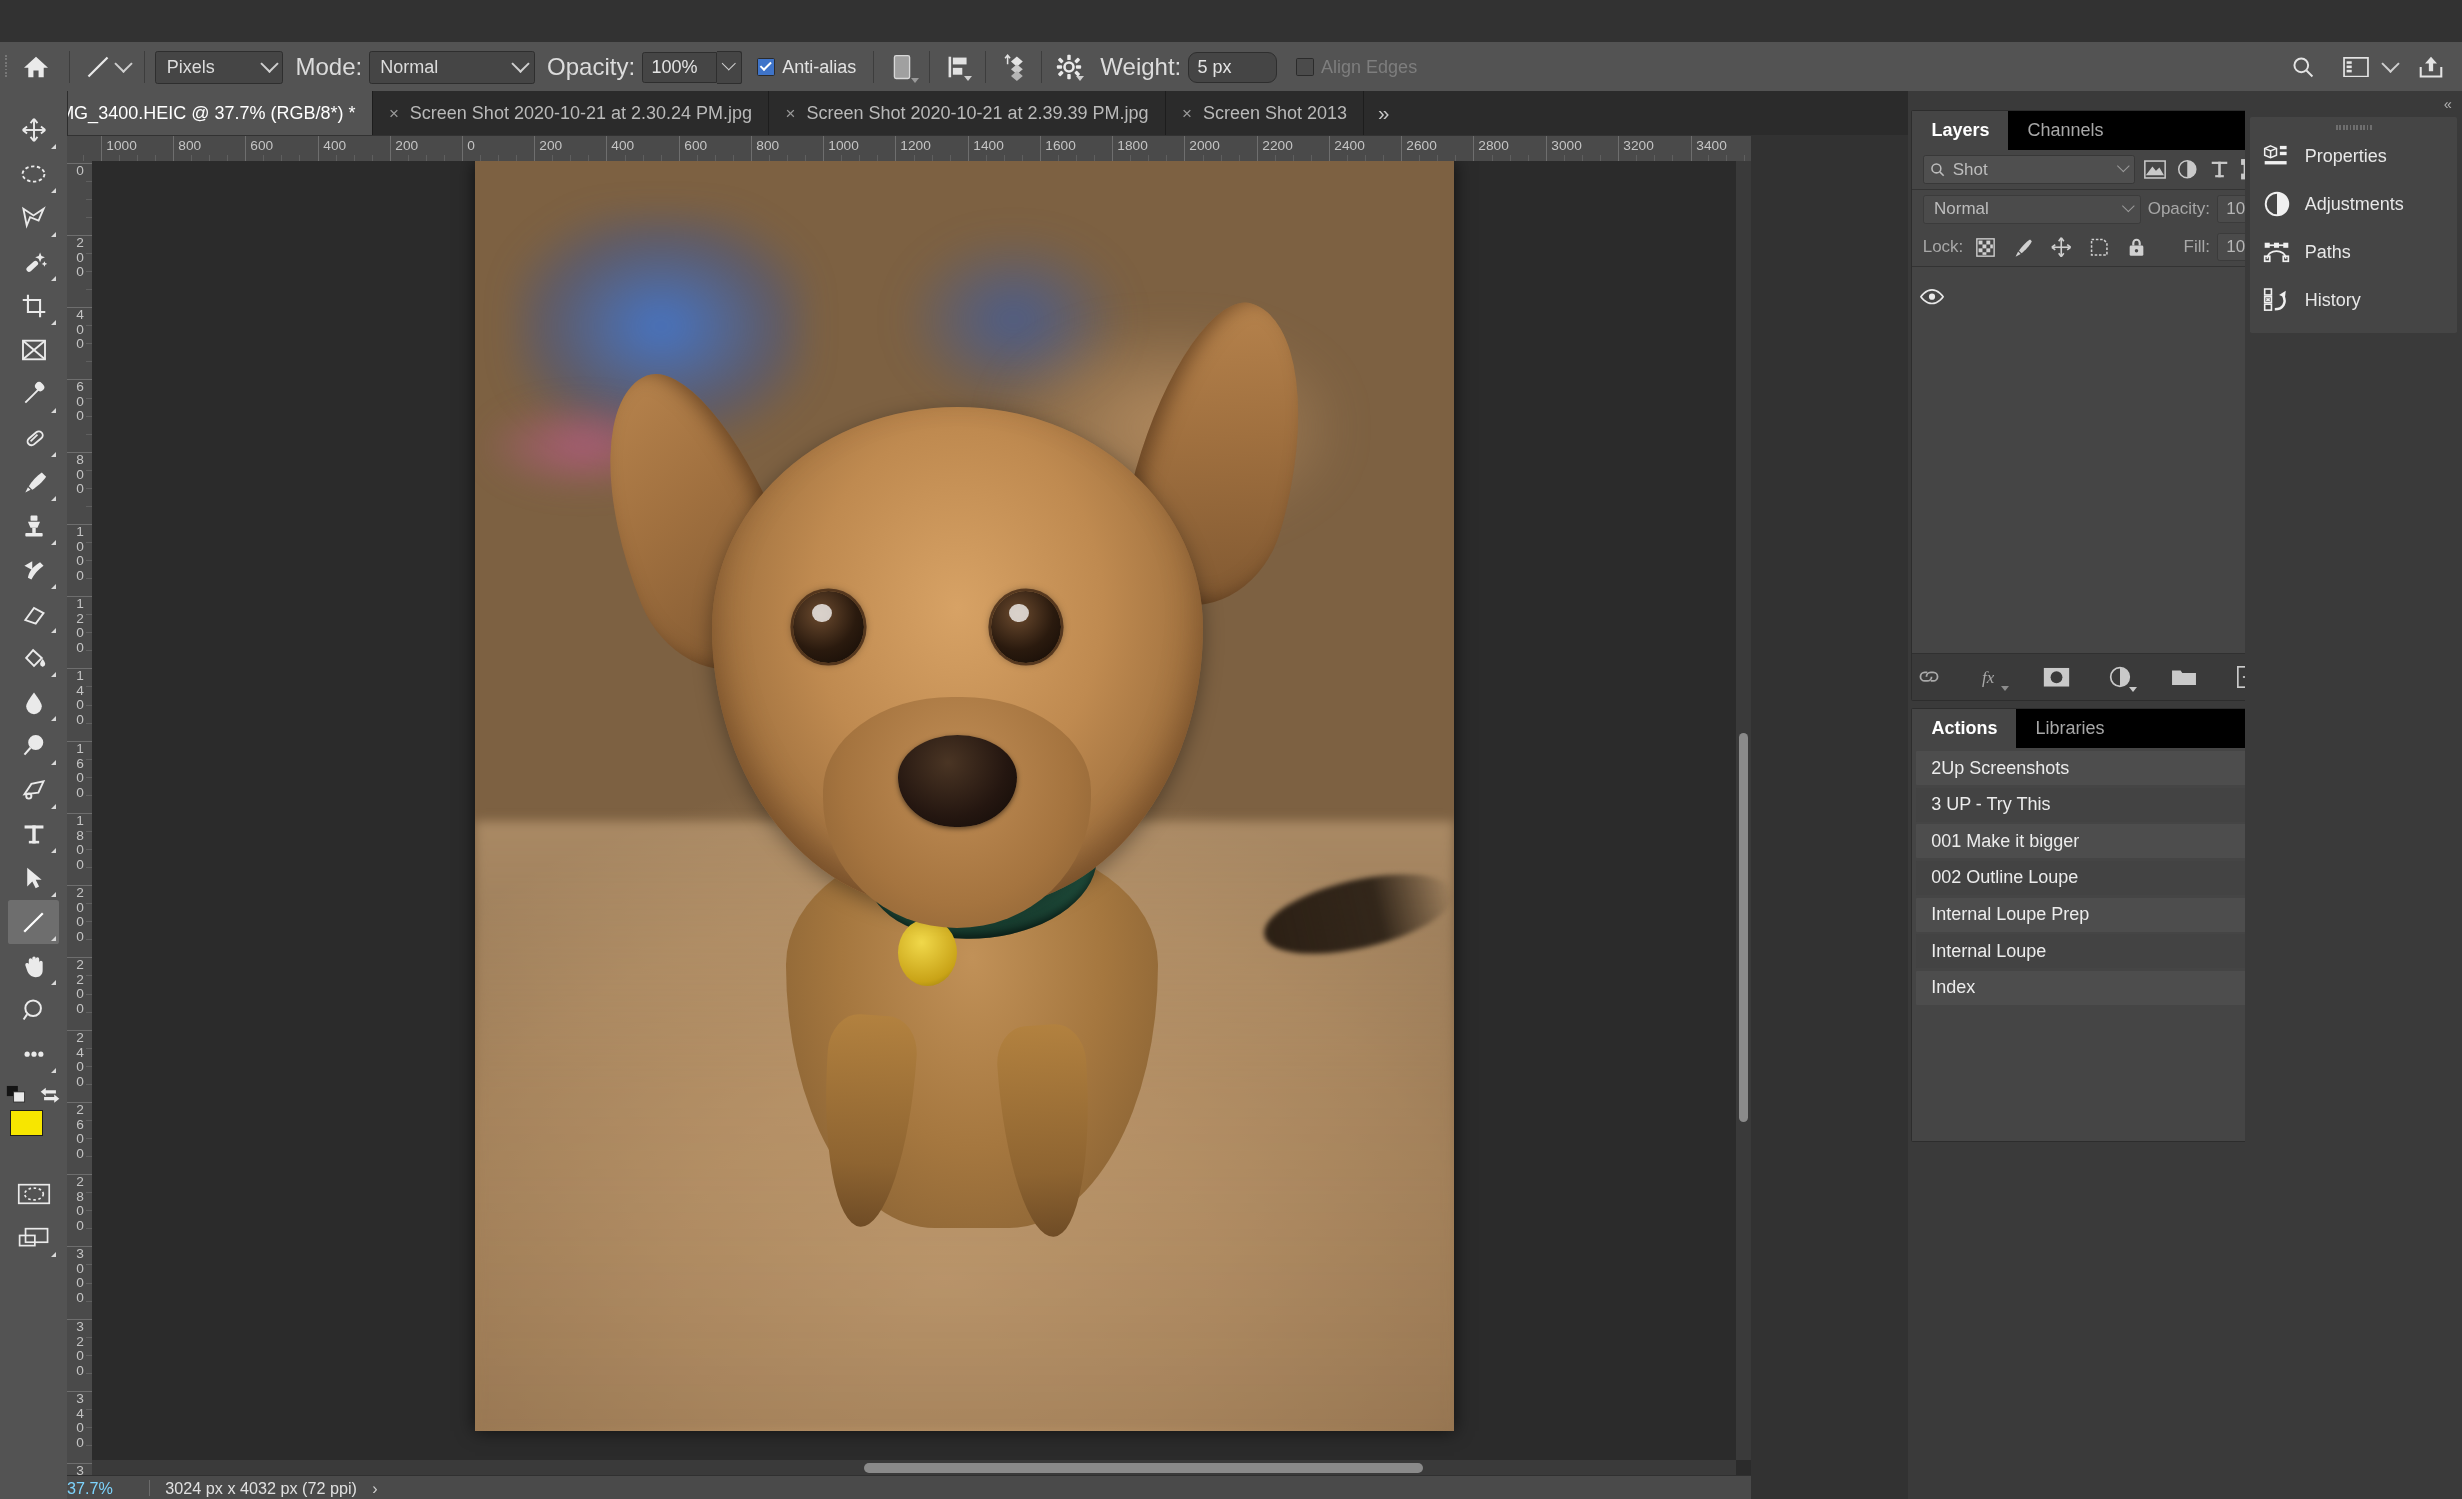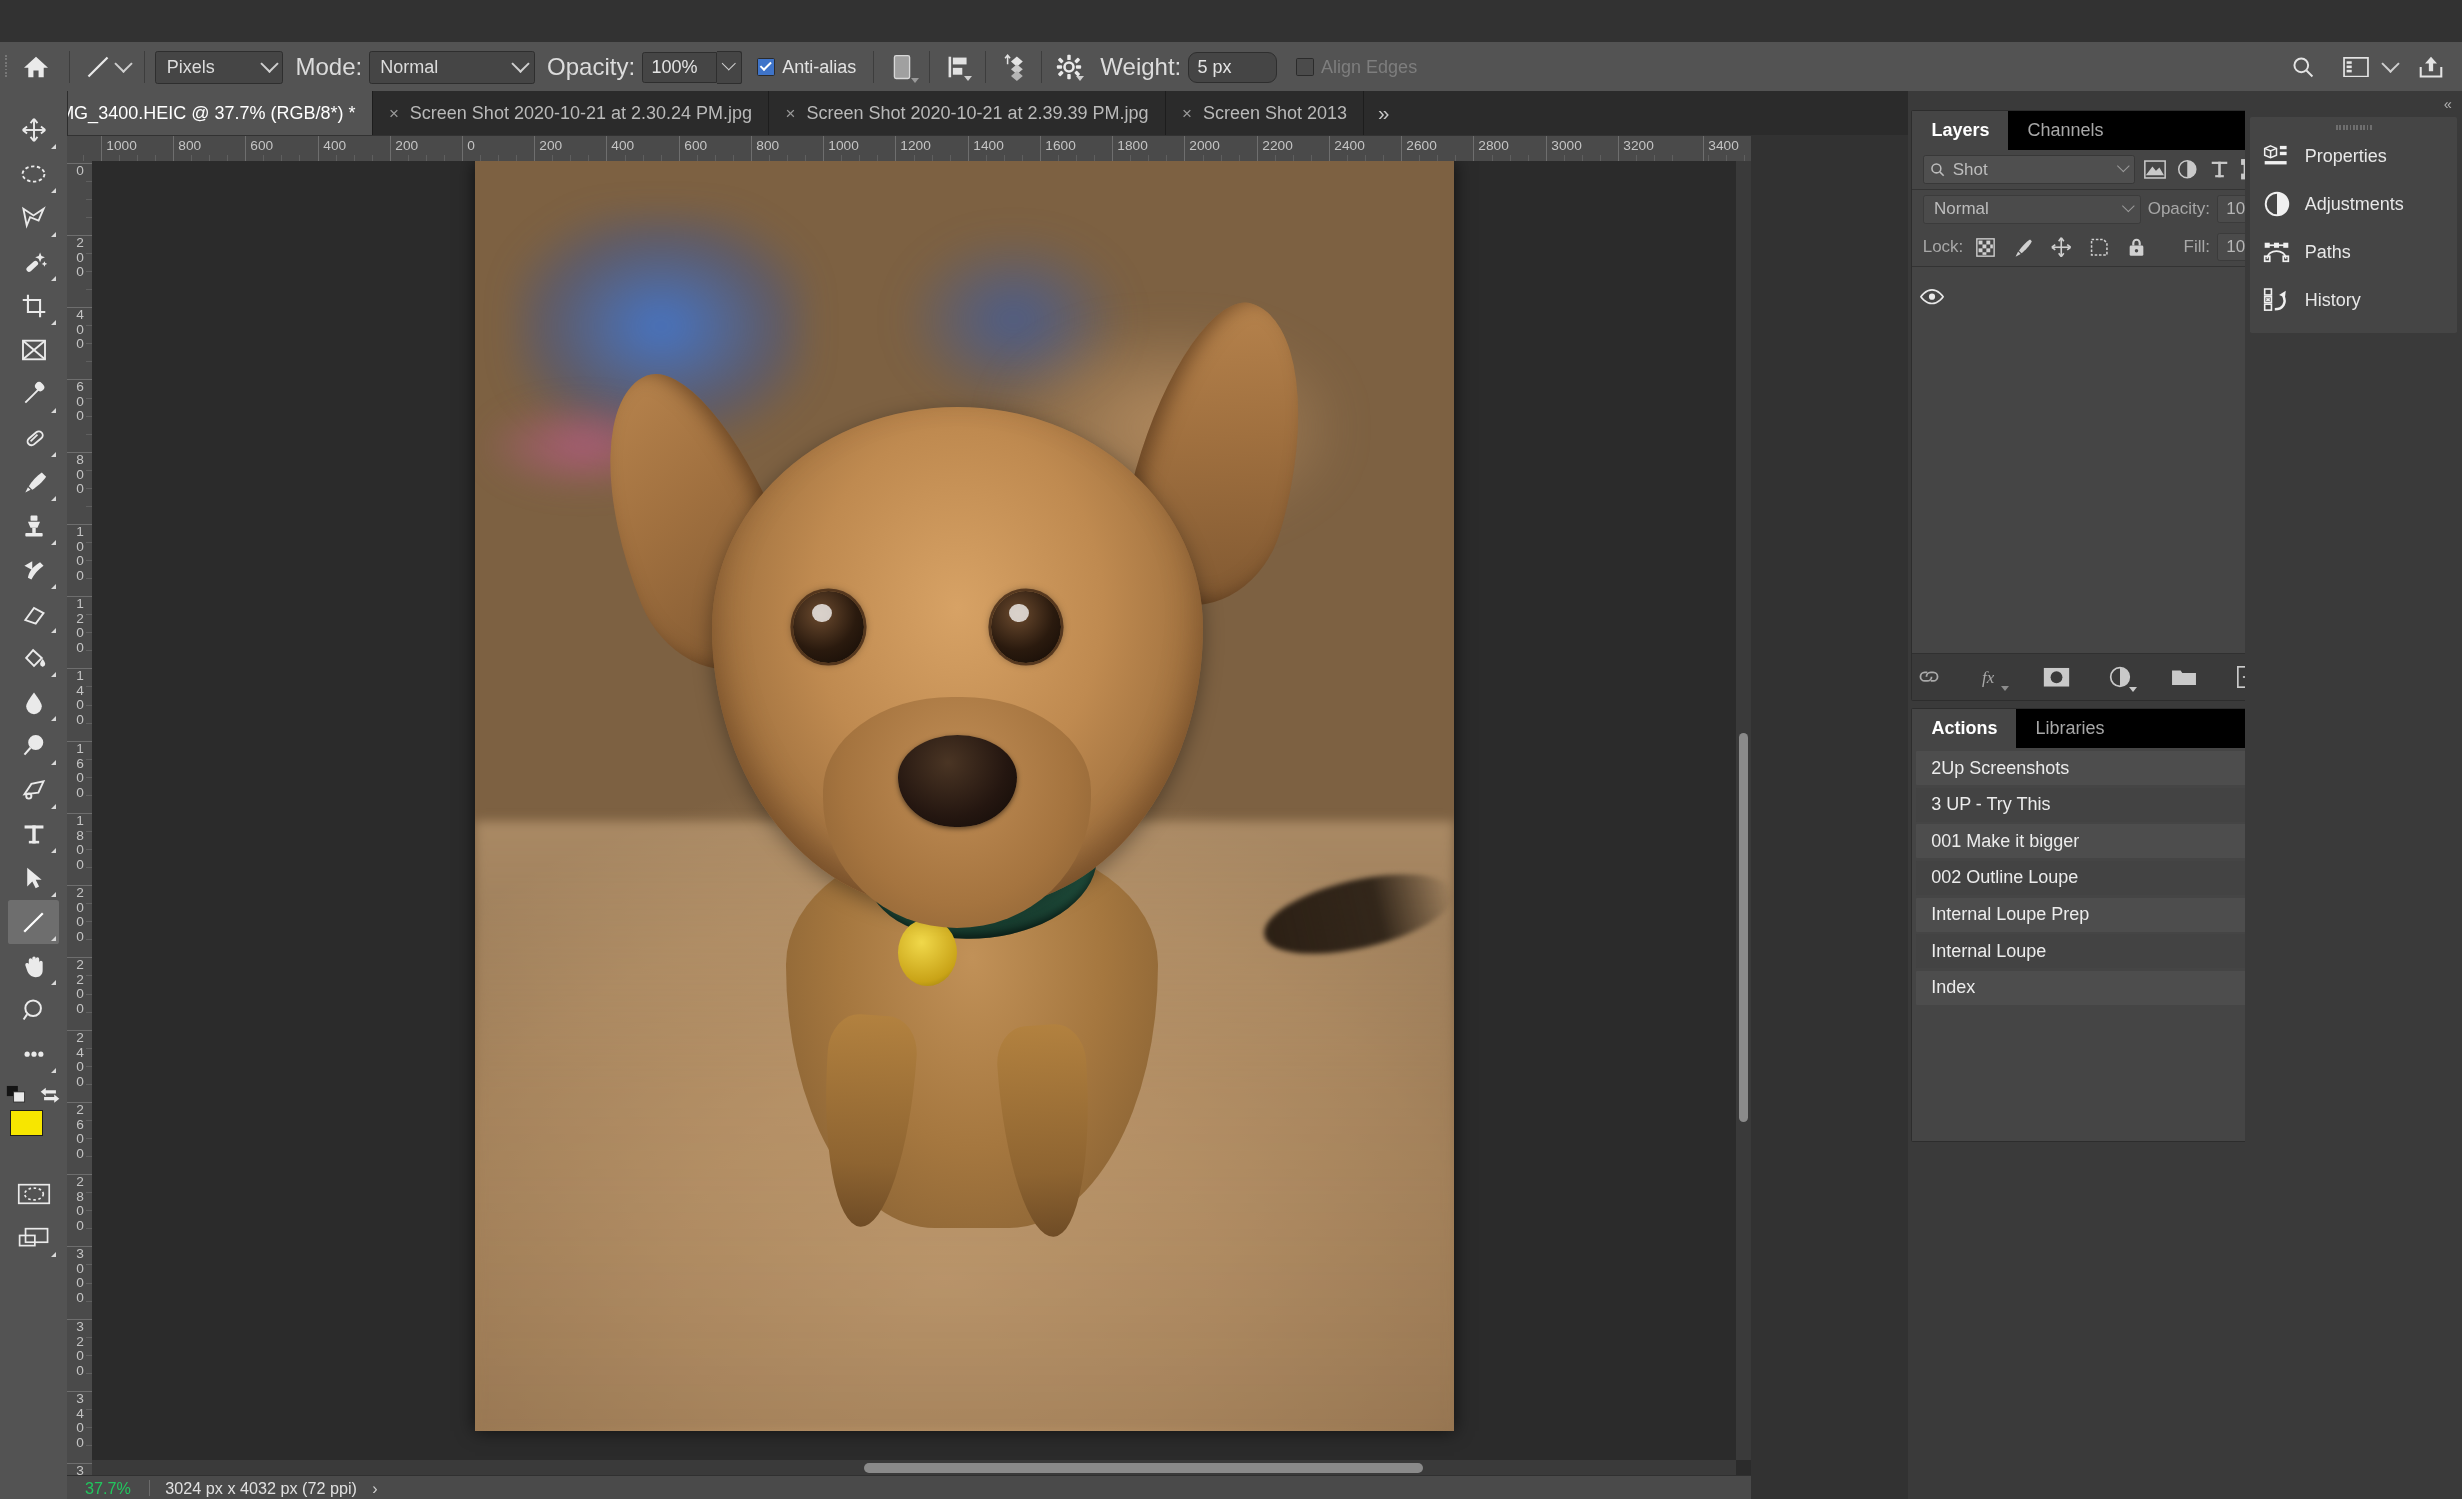--- a/index.html
+++ b/index.html
@@ -180,21 +180,21 @@
     background:linear-gradient(to right, rgba(30,20,12,.9) 0%, rgba(22,15,9,.8) 60%, rgba(20,14,9,0) 100%);
     border-radius:50%;transform:rotate(-13deg);filter:blur(2.6px);}
 
   
   .cv-scroll-h{position:absolute;left:25px;right:15.4px;bottom:24px;height:16.2px;background:#3a3a3a;}
   .cv-scroll-h i{position:absolute;left:47%;width:34%;top:3.4px;height:9.4px;background:#8a8a8a;border-radius:5.1px;}
   .cv-scroll-v{position:absolute;right:0;top:25px;bottom:40px;width:15.4px;background:#3a3a3a;}
   .cv-scroll-v i{position:absolute;top:44%;left:3.4px;width:9.4px;height:30%;background:#8a8a8a;border-radius:5.1px;}
   .statusbar{position:absolute;left:0;right:0;bottom:0;height:24px;background:#4a4a4a;
      border-top:0.9px solid #303030;display:flex;align-items:center;}
-  .sb-zoom{width:82px;text-align:center;font-size:16.2px;color:#22c55e;}
+  .sb-zoom{width:82px;font-size:16.2px;color:#7dd3fc;}
   .sb-div{width:0.9px;height:15.4px;background:#6b6b6b;}
   .sb-dims{padding:0 15.4px;font-size:16.2px;color:#e0e0e0;}
   .sb-arrow{font-size:16.2px;color:#cfcfcf;cursor:pointer;}
 
   
   .rightcol{position:absolute;right:130px;top:91px;width:424px;bottom:0;background:#3a3a3a;}
   .rc-grip{height:19px;display:flex;align-items:center;justify-content:flex-end;padding-right:8.5px;
      color:#a5a5a5;font-size:13.7px;}
   .panel{background:#454545;border:0.9px solid #2d2d2d;border-radius:1.7px;}
   .panel-tabs{display:flex;align-items:center;height:39px;background:#000000;position:relative;}
@@ -690,21 +690,21 @@
         <div class="rh-minor" style="left: 1443px;"></div>
         <div class="rh-minor" style="left: 1461px;"></div>
         <div class="rh-tick" style="left: 1479px;">3000</div>
         <div class="rh-minor" style="left: 1497px;"></div>
         <div class="rh-minor" style="left: 1515px;"></div>
         <div class="rh-minor" style="left: 1533px;"></div>
         <div class="rh-tick" style="left: 1551px;">3200</div>
         <div class="rh-minor" style="left: 1569px;"></div>
         <div class="rh-minor" style="left: 1587px;"></div>
         <div class="rh-minor" style="left: 1605px;"></div>
-        <div class="rh-tick" style="left: 1624px; margin-left: 12px;">3400</div>
+        <div class="rh-tick" style="left: 1624px;">3400</div>
         <div class="rh-minor" style="left: 1641px;"></div>
         <div class="rh-minor" style="left: 1659px;"></div>
         <div class="rh-minor" style="left: 1677px;"></div>
       </div>
     <div class="ruler-v" id="ruler-v">
         <div class="rv-tick" style="top: 1.7px;">
           <span>0</span>
         </div>
         <div class="rv-minor" style="top: 20px;"></div>
         <div class="rv-minor" style="top: 38px;"></div>

